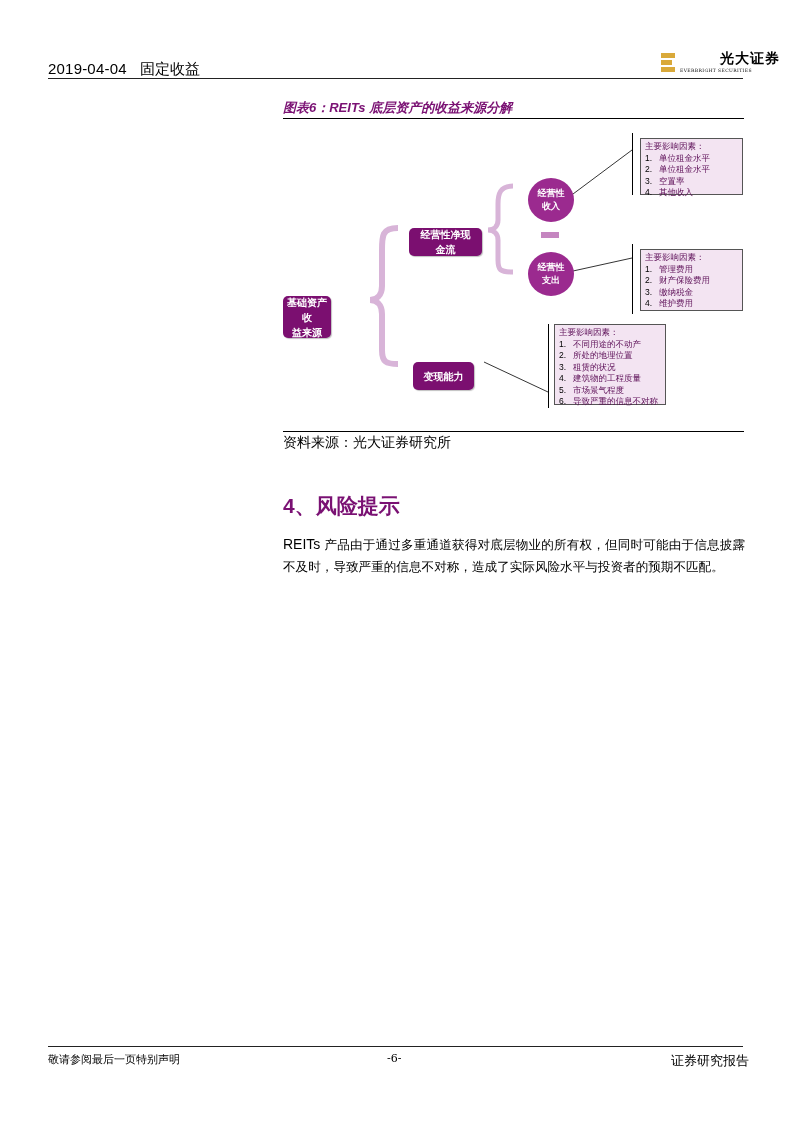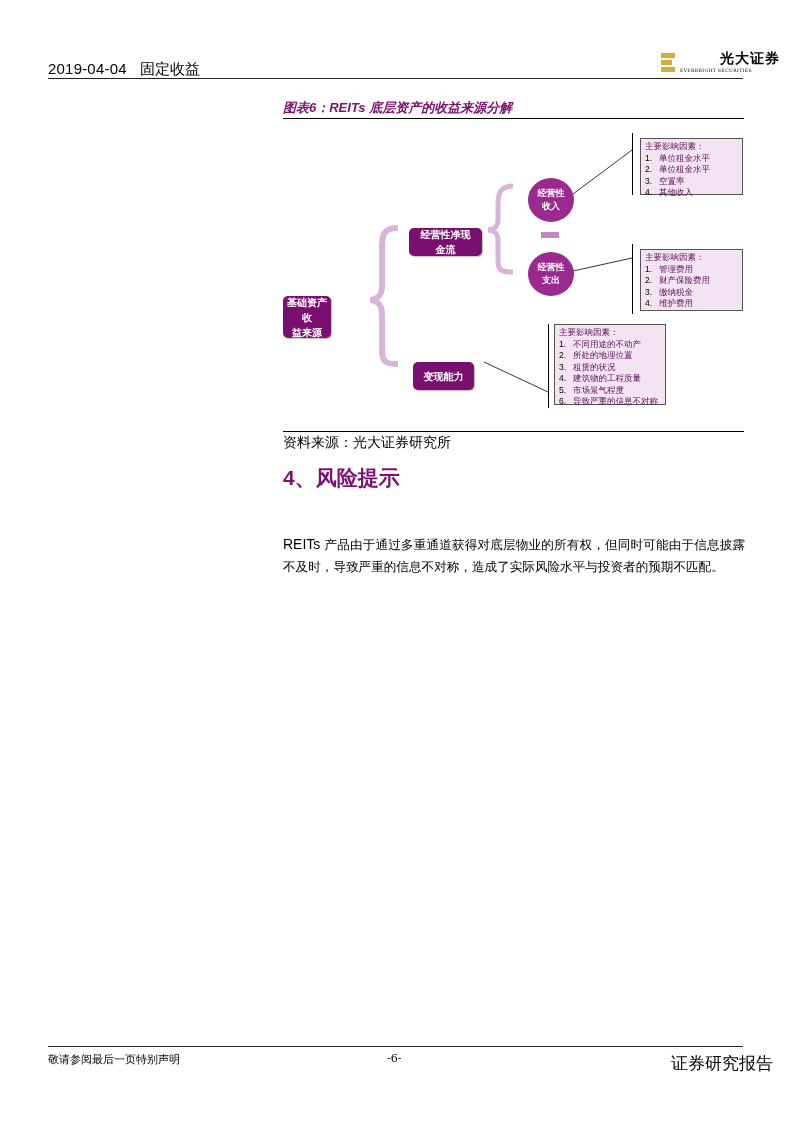--- a/index.html
+++ b/index.html
@@ -22,28 +22,28 @@
   .node { position:absolute; background:#7b0f70; color:#fff; font-family:"DejaVu Serif",serif; font-size:10px; font-weight:bold; display:flex; align-items:center; justify-content:center; text-align:center; line-height:15px; border-radius:5px; box-shadow:1px 1px 1px rgba(0,0,0,0.25);margin-top:14px; }
   .circle { position:absolute; background:#9b2a8f; color:#fff; font-family:"DejaVu Serif",serif; font-size:9px; font-weight:bold; display:flex; align-items:center; justify-content:center; text-align:center; line-height:13px; border-radius:50%; }
   .minus { left:541px; top:232px; width:18px; height:6px; background:#c586c0; }
 
   .factor-box { position:absolute; background:#f3e4f2; border:1px solid #555; font-family:"DejaVu Serif",serif; font-size:8.5px; line-height:11.5px; padding:2px 4px; box-sizing:border-box; }
   .factor-box .t { color:#5c0e57; }
   .factor-box .row { display:flex; color:#5c0e57; }
   .factor-box .n { width:14px; color:#000; font-family:"Liberation Sans",sans-serif; }
   .vline { position:absolute; width:1px; background:#000; }
 
-  .section-h { left:283px; top:464px; font-size:21px; font-weight:bold; color:#7a1173; }
+  .section-h { left:283px; top:492px; font-size:21px; font-weight:bold; color:#7a1173; }
   .para { left:283px; top:486px; width:462px; font-family:"DejaVu Serif",serif; font-size:12.6px; line-height:22px; text-align:justify;margin-top:47px; }
   .para .lead { font-family:"Liberation Sans",sans-serif; font-size:14px; }
 
   .footer-rule { left:48px; top:1046px; width:695px; height:1px; background:#222; }
   .footer-left { left:48px; top:1052px; font-family:"DejaVu Serif",serif; font-size:11px; }
   .footer-mid { left:387px; top:1052px; font-family:"DejaVu Serif",serif; font-size:11px; }
-  .footer-right { left:671px; top:1052px; font-family:"DejaVu Serif",serif; font-size:17px; }
+  .footer-right { left:671px; top:1052px; font-family:"DejaVu Serif",serif; font-size:13px; }
 </style>
 </head>
 <body>
 
 <div class="abs header-date">2019-04-04</div>
 <div class="abs header-cat">固定收益</div>
 <div class="abs logo">
   <div class="logo-mark">
     <span style="top:0"></span>
       <span style="top:7px;width:11px"></span>

